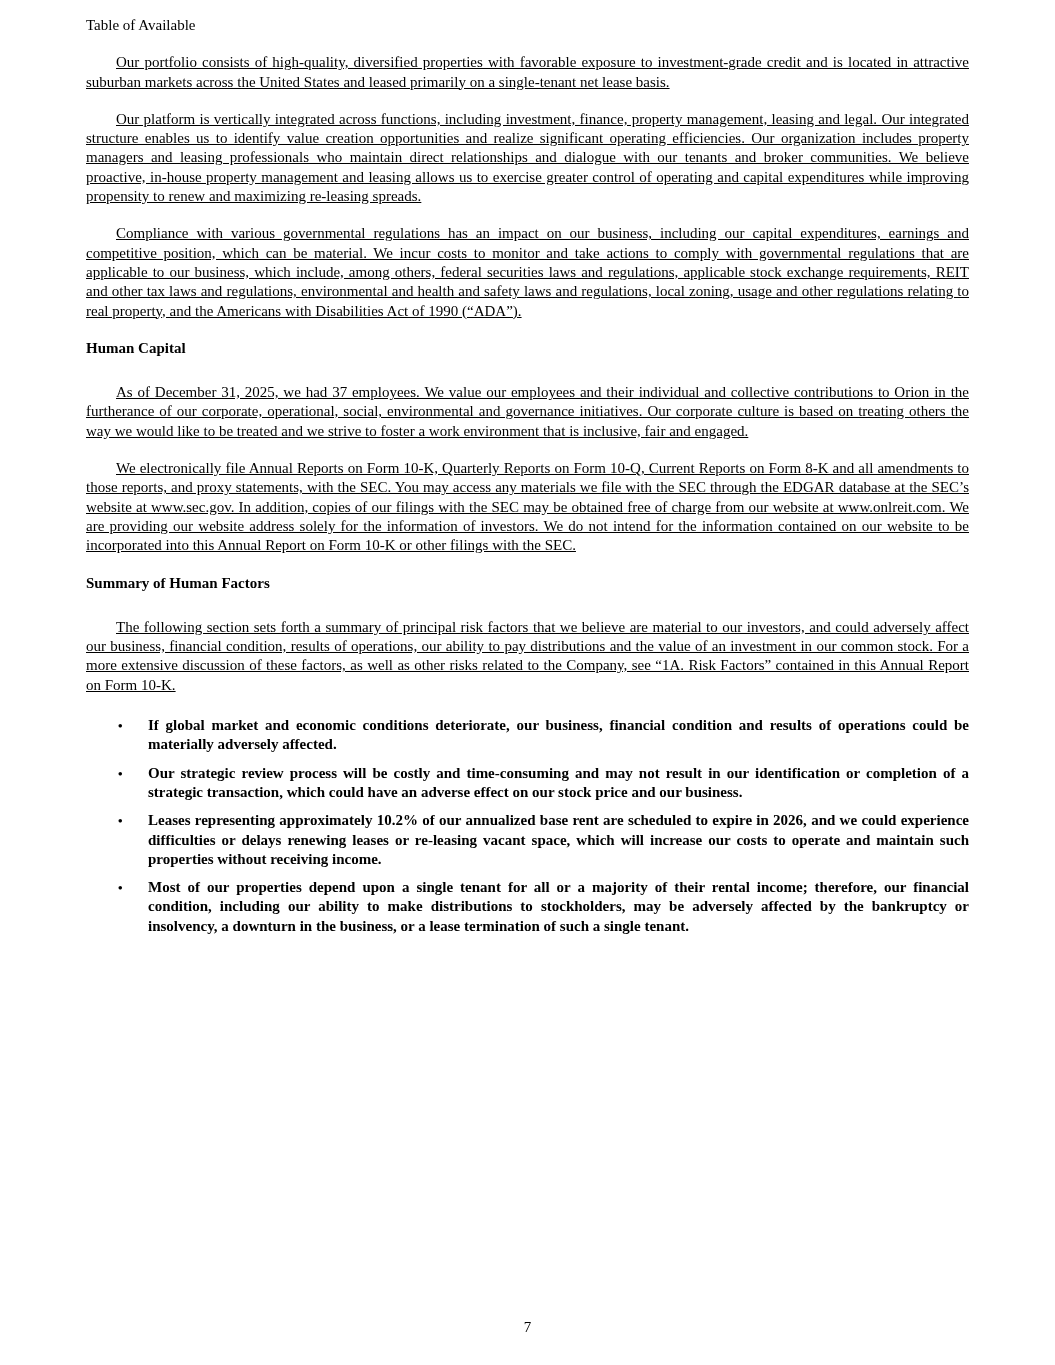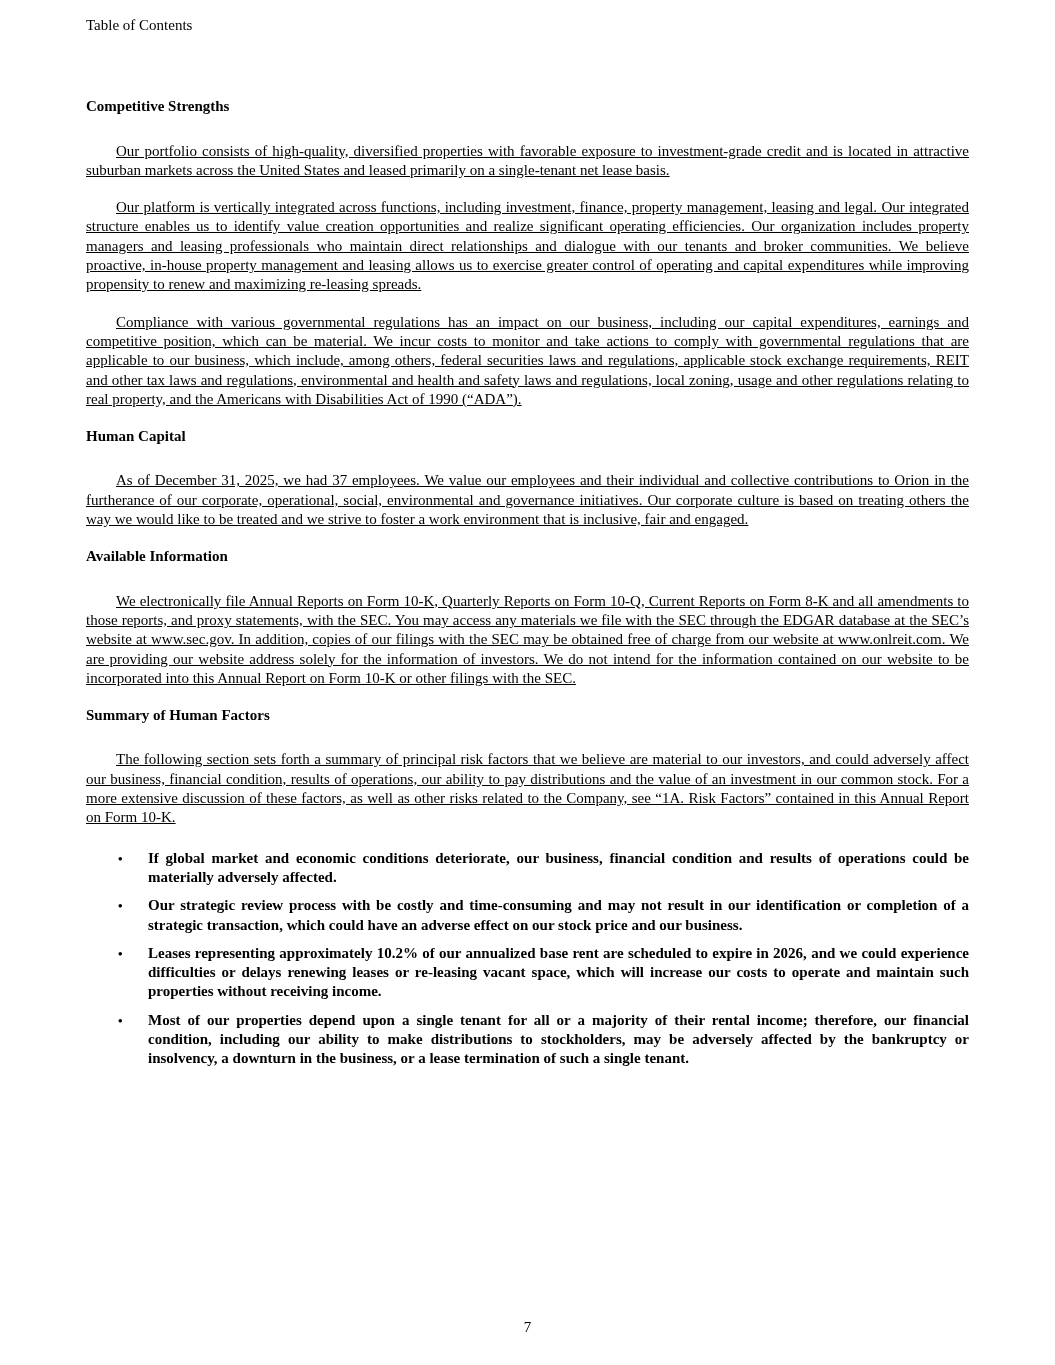--- a/index.html
+++ b/index.html
@@ -64,44 +64,42 @@
     left: 0;
     width: 100%;
     text-align: center;
   }
 </style>
 </head>
 <body>
 
 <div class="page">
 
-  <a class="toc-link">Table of Contents</a>
+  <a class="toc-link">Table of Available</a>
 
   
-  <h3 class="heading first">Competitive Strengths</h3>
   <p class="para">Our portfolio consists of high-quality, diversified properties with favorable exposure to investment-grade credit and is located in attractive suburban markets across the United States and leased primarily on a single-tenant net lease basis.</p>
   <p class="para">Our platform is vertically integrated across functions, including investment, finance, property management, leasing and legal. Our integrated structure enables us to identify value creation opportunities and realize significant operating efficiencies. Our organization includes property managers and leasing professionals who maintain direct relationships and dialogue with our tenants and broker communities. We believe proactive, in-house property management and leasing allows us to exercise greater control of operating and capital expenditures while improving propensity to renew and maximizing re-leasing spreads.</p>
 
   
   <p class="para">Compliance with various governmental regulations has an impact on our business, including our capital expenditures, earnings and competitive position, which can be material. We incur costs to monitor and take actions to comply with governmental regulations that are applicable to our business, which include, among others, federal securities laws and regulations, applicable stock exchange requirements, REIT and other tax laws and regulations, environmental and health and safety laws and regulations, local zoning, usage and other regulations relating to real property, and the Americans with Disabilities Act of 1990 (“ADA”).</p>
 
   
   <h3 class="heading">Human Capital</h3>
   <p class="para">As of December 31, 2025, we had 37 employees. We value our employees and their individual and collective contributions to Orion in the furtherance of our corporate, operational, social, environmental and governance initiatives. Our corporate culture is based on treating others the way we would like to be treated and we strive to foster a work environment that is inclusive, fair and engaged.</p>
 
   
-  <h3 class="heading">Available Information</h3>
   <p class="para">We electronically file Annual Reports on Form 10-K, Quarterly Reports on Form 10-Q, Current Reports on Form 8-K and all amendments to those reports, and proxy statements, with the SEC. You may access any materials we file with the SEC through the EDGAR database at the SEC’s website at www.sec.gov. In addition, copies of our filings with the SEC may be obtained free of charge from our website at www.onlreit.com. We are providing our website address solely for the information of investors. We do not intend for the information contained on our website to be incorporated into this Annual Report on Form 10-K or other filings with the SEC.</p>
 
   
   <h3 class="heading">Summary of Human Factors</h3>
   <p class="para">The following section sets forth a summary of principal risk factors that we believe are material to our investors, and could adversely affect our business, financial condition, results of operations, our ability to pay distributions and the value of an investment in our common stock. For a more extensive discussion of these factors, as well as other risks related to the Company, see “1A. Risk Factors” contained in this Annual Report on Form 10-K.</p>
 
   <ul class="bullets">
     <li>If global market and economic conditions deteriorate, our business, financial condition and results of operations could be materially adversely affected.</li>
-    <li>Our strategic review process with be costly and time-consuming and may not result in our identification or completion of a strategic transaction, which could have an adverse effect on our stock price and our business.</li>
+    <li>Our strategic review process will be costly and time-consuming and may not result in our identification or completion of a strategic transaction, which could have an adverse effect on our stock price and our business.</li>
     <li>Leases representing approximately 10.2% of our annualized base rent are scheduled to expire in 2026, and we could experience difficulties or delays renewing leases or re-leasing vacant space, which will increase our costs to operate and maintain such properties without receiving income.</li>
     <li>Most of our properties depend upon a single tenant for all or a majority of their rental income; therefore, our financial condition, including our ability to make distributions to stockholders, may be adversely affected by the bankruptcy or insolvency, a downturn in the business, or a lease termination of such a single tenant.</li>
   </ul>
 
   <div class="page-number">7</div>
 
 </div>
 
 </body></html>

